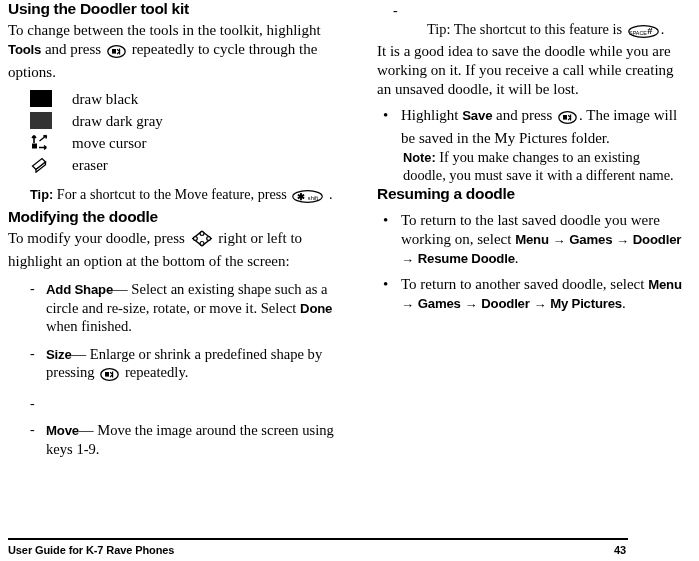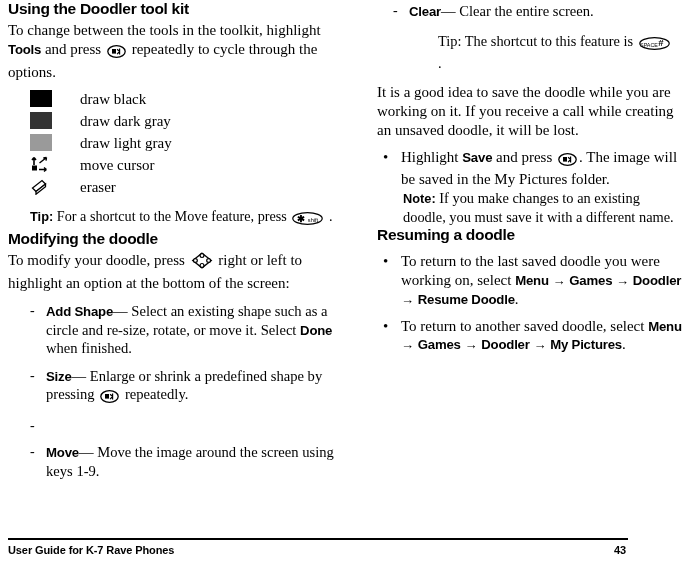--- a/index.html
+++ b/index.html
@@ -87,21 +87,21 @@
     box-sizing: border-box;
   }
   .swatch {
     width: 30px;
     height: 17px;
     display: block;
   }
   .tool-label {
     font-size: 15px;
     line-height: 1.1;
-    padding-left: 28px;
+    padding-left: 20px;
   }
 
   
   .tipblock {
     font-size: 14.2px;
     line-height: 1.26;
     margin: 10px 0 0 0;
     padding-left: 22px;
   }
   .tipblock .lbl, .noteblock .lbl {
@@ -111,21 +111,21 @@
   }
   .noteblock {
     font-size: 14.4px;
     line-height: 1.26;
     margin: 0 0 0 0;
     padding-left: 26px;
   }
   .subtip {
     font-size: 14.4px;
     line-height: 1.26;
-    margin: 11px;
+    margin: 0;
     padding-left: 50px;
   }
 
   
   .dash-item {
     display: flex;
     margin-top: 9px;
     padding-left: 22px;
     font-size: 14.6px;
     line-height: 1.26;
@@ -209,26 +209,20 @@
           <span class="tool-label">draw black</span>
         </li>
 
         <li class="tool-row">
           <span class="tool-icon">
               <span class="swatch" style="background:#333333"></span>
             </span>
           <span class="tool-label">draw dark gray</span>
         </li>
 
-        <li class="tool-row">
-          <span class="tool-icon">
-              <span class="swatch" style="background:#9a9a9a"></span>
-            </span>
-          <span class="tool-label">draw light gray</span>
-        </li>
 
         <li class="tool-row">
           <span class="tool-icon">
               <svg width="20" height="18" viewBox="0 0 20 18">
                 <path d="M4 9 L4 1.5 M4 1.5 L2 4 M4 1.5 L6 4" stroke="#000" stroke-width="1.6" fill="none"></path>
                 <rect x="2" y="9.5" width="5" height="5" fill="#000"></rect>
                 <path d="M9 15 L16.5 15 M16.5 15 L14 13 M16.5 15 L14 17" stroke="#000" stroke-width="1.4" fill="none" transform="translate(0,-1.5)"></path>
                 <path d="M9.5 7 L16.5 1.5 M16.5 1.5 L13.3 2 M16.5 1.5 L16 4.7" stroke="#000" stroke-width="1.4" fill="none"></path>
               </svg>
             </span>
@@ -284,21 +278,20 @@
         <span class="dash-mark">-</span>
         <span class="dash-body"><span class="b">Move</span><span>—</span><span> Move the image around the screen using keys 1-9.</span></span>
       </div>
 
     </div>
 
     <div class="col col-right">
 
       <div class="dash-item" style="margin-top:2px;padding-left:16px">
         <span class="dash-mark">-</span>
-        <span class="dash-body"><span class="b">Clear</span><span>—</span><span> Clear the entire screen.</span></span>
       </div>
 
       <p class="subtip"><span class="lbl">Tip:</span><span> The shortcut to this feature is </span><span class="keyicon"><svg width="31" height="13" viewBox="0 0 31 13">
               <ellipse cx="15.5" cy="6.5" rx="14.7" ry="5.8" fill="none" stroke="#000" stroke-width="1.2"></ellipse>
               <text x="10" y="9.6" font-family="'Liberation Sans',sans-serif" font-size="5.4" fill="#000" text-anchor="middle">SPACE</text>
               <text x="22" y="8.6" font-family="'Liberation Sans',sans-serif" font-size="9.5" font-weight="bold" fill="#000" text-anchor="middle">#</text>
             </svg></span><span>.</span></p>
 
 
       <p class="body">It is a good idea to save the doodle while you are working on it. If you receive a call while creating an unsaved doodle, it will be lost.</p>

